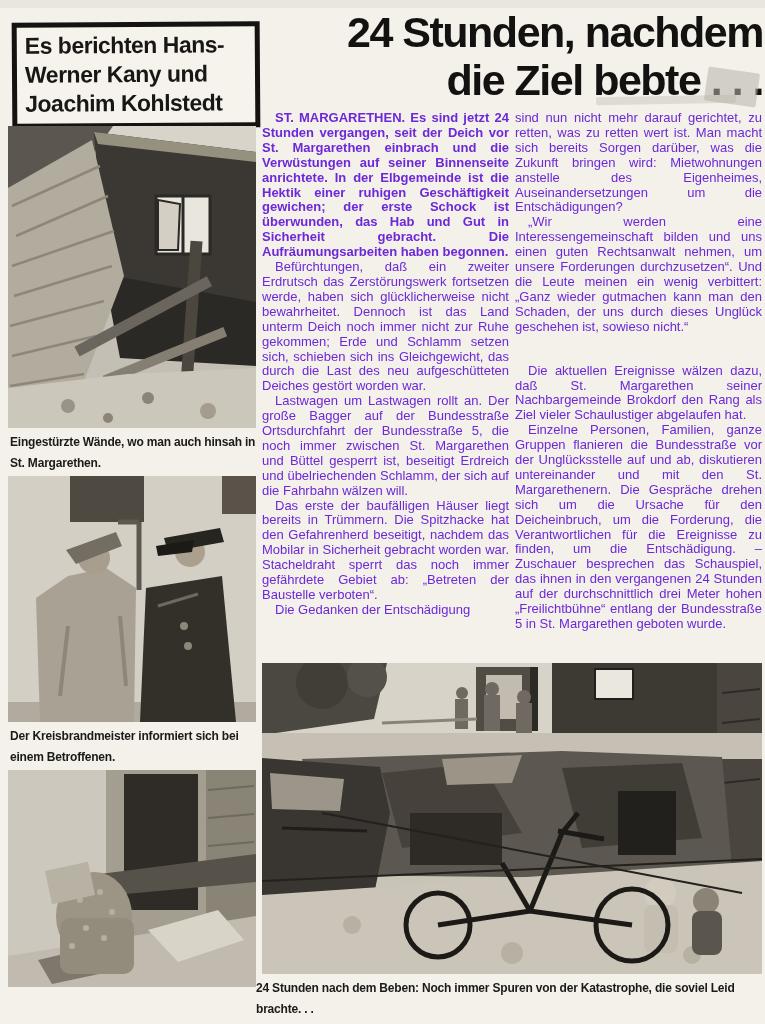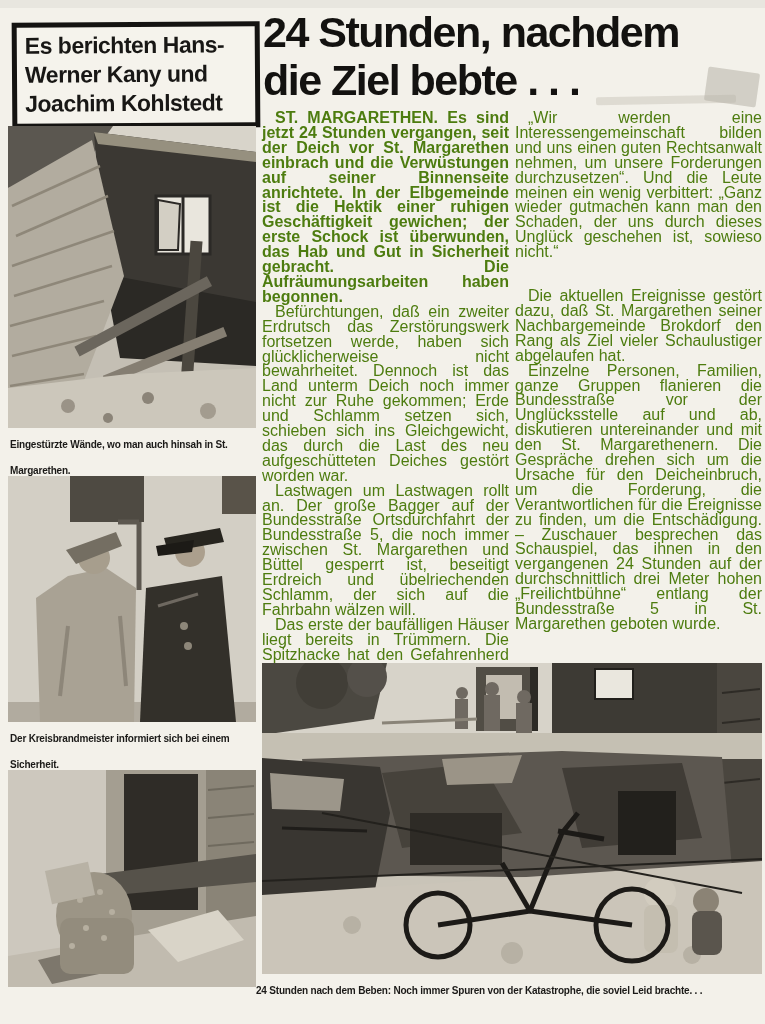--- a/index.html
+++ b/index.html
@@ -15,35 +15,35 @@
     font-weight:bold;font-size:23px;line-height:29px;letter-spacing:-0.5px;
     transform:rotate(-0.4deg);background:#f5f3ec;
   }
   .byline-box span{display:block;white-space:nowrap;}
   
   .headline{
     position:absolute;left:263px;top:0px;width:500px;margin:0;
     font-weight:bold;font-size:43px;line-height:48px;letter-spacing:-1.5px;
     color:#131210;
   }
-  .headline span{display:block;}
+  .headline span{display:block;text-align:right;}
   .smudge{position:absolute;background:#b7b2a7;opacity:.55;border-radius:2px;}
   .smudge.s1{left:706px;top:62px;width:52px;height:34px;transform:rotate(8deg);}
   .smudge.s2{left:596px;top:88px;width:140px;height:8px;transform:rotate(-1deg);opacity:.35;}
   
   figure{position:absolute;margin:0;padding:0;}
   figure svg{display:block;}
   .caption{
-    position:absolute;font-weight:bold;font-size:10px;line-height:26px;
+    position:absolute;font-weight:bold;font-size:12px;line-height:21px;
     letter-spacing:-0.2px;color:#1b1a18;
   }
   
   .col{
     position:absolute;top:103px;width:247px;
-    font-size:16px;line-height:14.9px;text-align:justify;color:#4d7c0f;
+    font-size:13px;line-height:14.9px;text-align:justify;color:#6d28d9;
   }
   .col-1{left:262px;}
   .col-2{left:515px;}
   .col p{margin:0;text-indent:13px;}
   .col p.lead{font-weight:bold;}
   .col p.noindent{text-indent:0;}
   .col p.gap-top{margin-top:29px;}
 </style>
 </head>
 <body>
@@ -111,21 +111,21 @@
       <line x1="112" y1="140" x2="118" y2="210" stroke="#8d8679" stroke-width="4"></line>
       <polygon points="138,112 214,100 228,246 132,246" fill="#33302a"></polygon>
       <circle cx="182" cy="76" r="15" fill="#ab9f8d"></circle>
       <polygon points="156,62 212,52 216,66 160,76" fill="#27251f"></polygon>
       <polygon points="148,70 186,64 184,76 150,80" fill="#1c1a16"></polygon>
       <line x1="150" y1="130" x2="190" y2="118" stroke="#6e6860" stroke-width="3"></line>
       <circle cx="176" cy="150" r="4" fill="#8d8679"></circle>
         <circle cx="180" cy="170" r="4" fill="#8d8679"></circle>
     </svg>
   </figure>
-  <div class="caption" style="left:10px;top:718px;width:250px;">Der Kreisbrandmeister informiert sich bei einem Sicherheit.</div>
+  <div class="caption" style="left:10px;top:718px;width:250px;">Der Kreisbrandmeister informiert sich bei einem Betroffenen.</div>
 
   <figure style="left:8px;top:762px;">
     <svg width="248" height="217" viewBox="0 0 248 217" preserveAspectRatio="none">
       <rect width="248" height="217" fill="#cdc8be"></rect>
       <rect x="98" y="0" width="150" height="217" fill="#a49e91"></rect>
       <rect x="116" y="4" width="74" height="136" fill="#2f2c27"></rect>
       <rect x="198" y="0" width="50" height="152" fill="#8a8477"></rect>
       <g stroke="#6f6a5e" stroke-width="2">
         <line x1="200" y1="20" x2="246" y2="16"></line>
           <line x1="200" y1="48" x2="246" y2="44"></line>
@@ -151,22 +151,23 @@
   </figure>
 
   <div class="col col-1">
     <p class="lead">ST. MARGARETHEN. Es sind jetzt 24 Stunden vergangen, seit der Deich vor St. Margarethen einbrach und die Verwüstungen auf seiner Binnenseite anrichtete. In der Elbgemeinde ist die Hektik einer ruhigen Geschäftigkeit gewichen; der erste Schock ist überwunden, das Hab und Gut in Sicherheit gebracht. Die Aufräumungsarbeiten haben begonnen.</p>
     <p>Befürchtungen, daß ein zweiter Erdrutsch das Zerstörungswerk fortsetzen werde, haben sich glücklicherweise nicht bewahrheitet. Dennoch ist das Land unterm Deich noch immer nicht zur Ruhe gekommen; Erde und Schlamm setzen sich, schieben sich ins Gleichgewicht, das durch die Last des neu aufgeschütteten Deiches gestört worden war.</p>
     <p>Lastwagen um Lastwagen rollt an. Der große Bagger auf der Bundesstraße Ortsdurchfahrt der Bundesstraße 5, die noch immer zwischen St. Margarethen und Büttel gesperrt ist, beseitigt Erdreich und übelriechenden Schlamm, der sich auf die Fahrbahn wälzen will.</p>
     <p>Das erste der baufälligen Häuser liegt bereits in Trümmern. Die Spitzhacke hat den Gefahrenherd beseitigt, nachdem das Mobilar in Sicherheit gebracht worden war. Stacheldraht sperrt das noch immer gefährdete Gebiet ab: „Betreten der Baustelle verboten“.</p>
     <p>Die Gedanken der Entschädigung</p>
   </div>
   <div class="col col-2">
+    <p class="noindent">sind nun nicht mehr darauf gerichtet, zu retten, was zu retten wert ist. Man macht sich bereits Sorgen darüber, was die Zukunft bringen wird: Mietwohnungen anstelle des Eigenheimes, Auseinandersetzungen um die Entschädigungen?</p>
     <p>„Wir werden eine Interessengemeinschaft bilden und uns einen guten Rechtsanwalt nehmen, um unsere Forderungen durchzusetzen“. Und die Leute meinen ein wenig verbittert: „Ganz wieder gutmachen kann man den Schaden, der uns durch dieses Unglück geschehen ist, sowieso nicht.“</p>
-    <p class="gap-top">Die aktuellen Ereignisse gestört dazu, daß St. Margarethen seiner Nachbargemeinde Brokdorf den Rang als Ziel vieler Schaulustiger abgelaufen hat.</p>
+    <p class="gap-top">Die aktuellen Ereignisse wälzen dazu, daß St. Margarethen seiner Nachbargemeinde Brokdorf den Rang als Ziel vieler Schaulustiger abgelaufen hat.</p>
     <p>Einzelne Personen, Familien, ganze Gruppen flanieren die Bundesstraße vor der Unglücksstelle auf und ab, diskutieren untereinander und mit den St. Margarethenern. Die Gespräche drehen sich um die Ursache für den Deicheinbruch, um die Forderung, die Verantwortlichen für die Ereignisse zu finden, um die Entschädigung. – Zuschauer besprechen das Schauspiel, das ihnen in den vergangenen 24 Stunden auf der durchschnittlich drei Meter hohen „Freilichtbühne“ entlang der Bundesstraße 5 in St. Margarethen geboten wurde.</p>
   </div>
 
   <figure style="left:262px;top:655px;">
     <svg width="500" height="311" viewBox="0 0 500 311" preserveAspectRatio="none">
       <rect width="500" height="311" fill="#c9c4b8"></rect>
       <rect width="500" height="72" fill="#d7d3c9"></rect>
       <polygon points="0,0 125,0 112,56 0,72" fill="#4b4841"></polygon>
       <circle cx="60" cy="20" r="26" fill="#413e37"></circle>
         <circle cx="105" cy="14" r="20" fill="#54504a"></circle>

